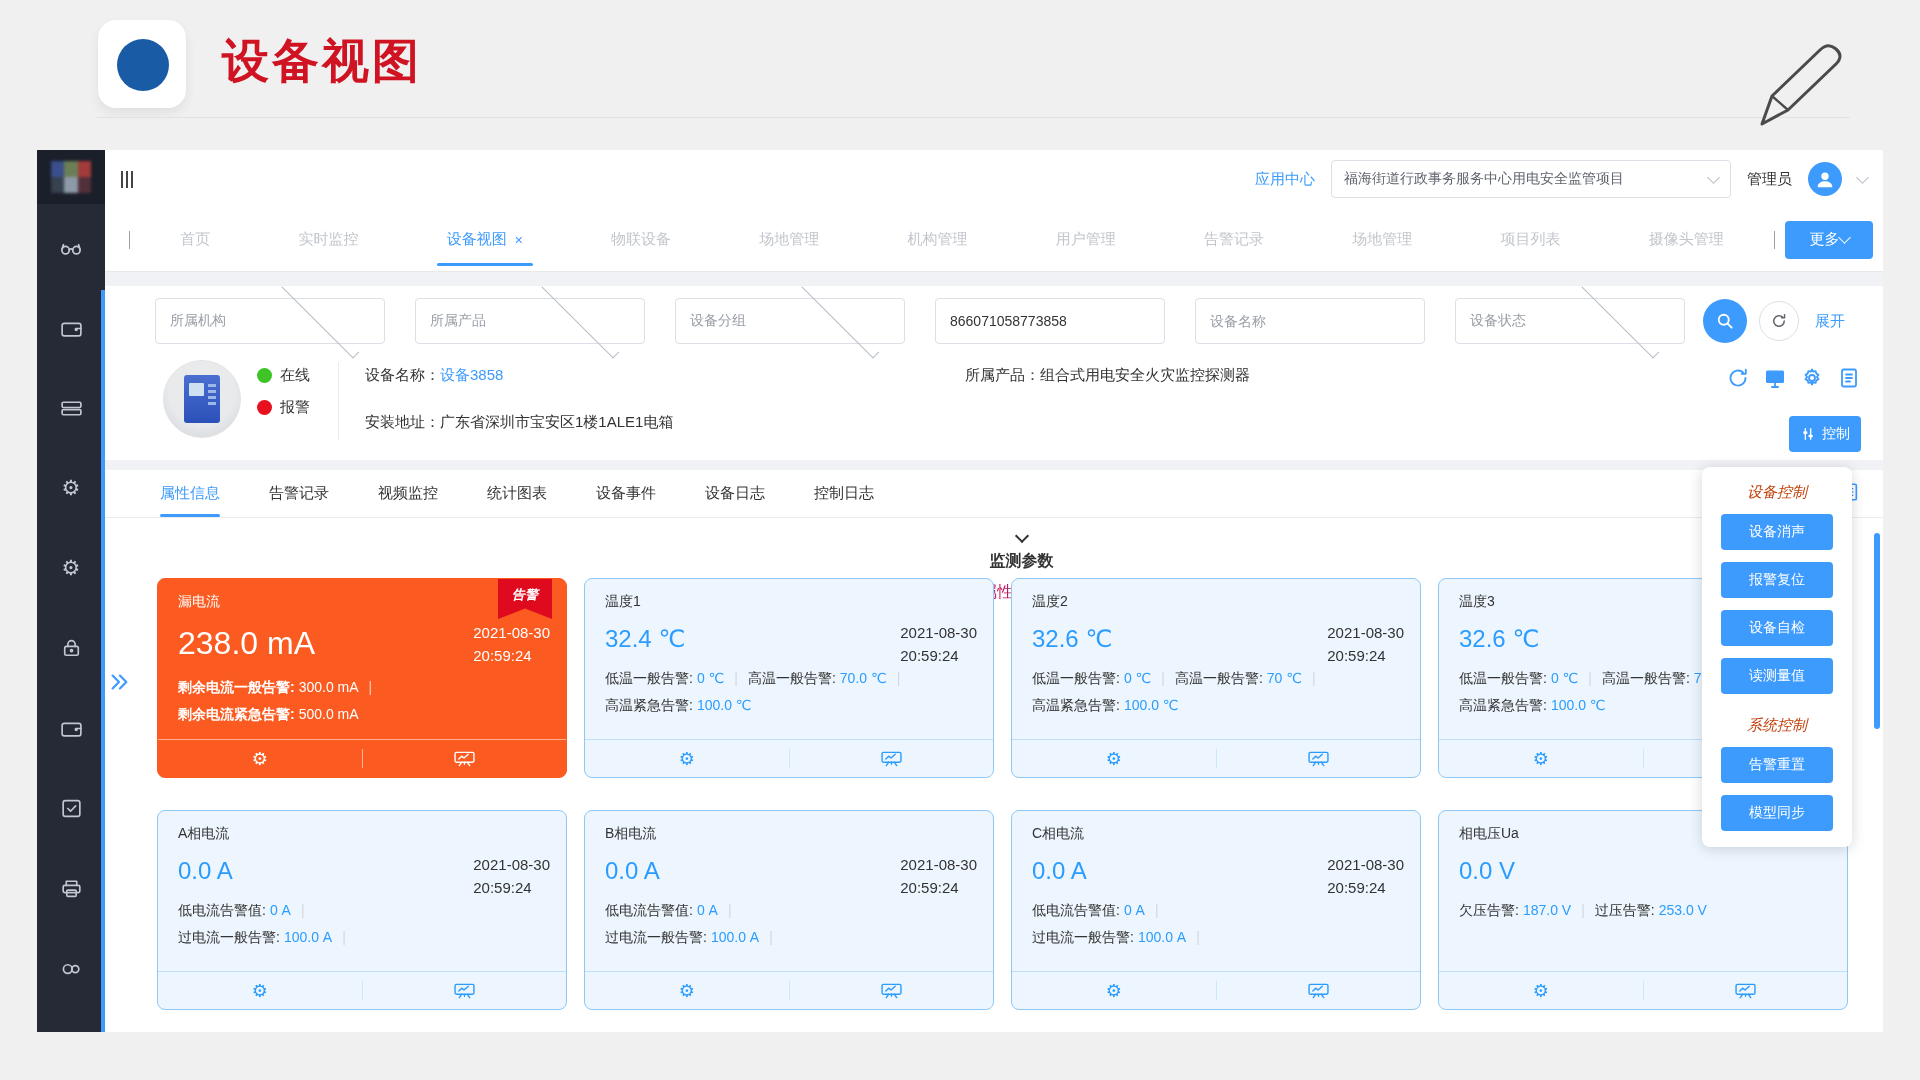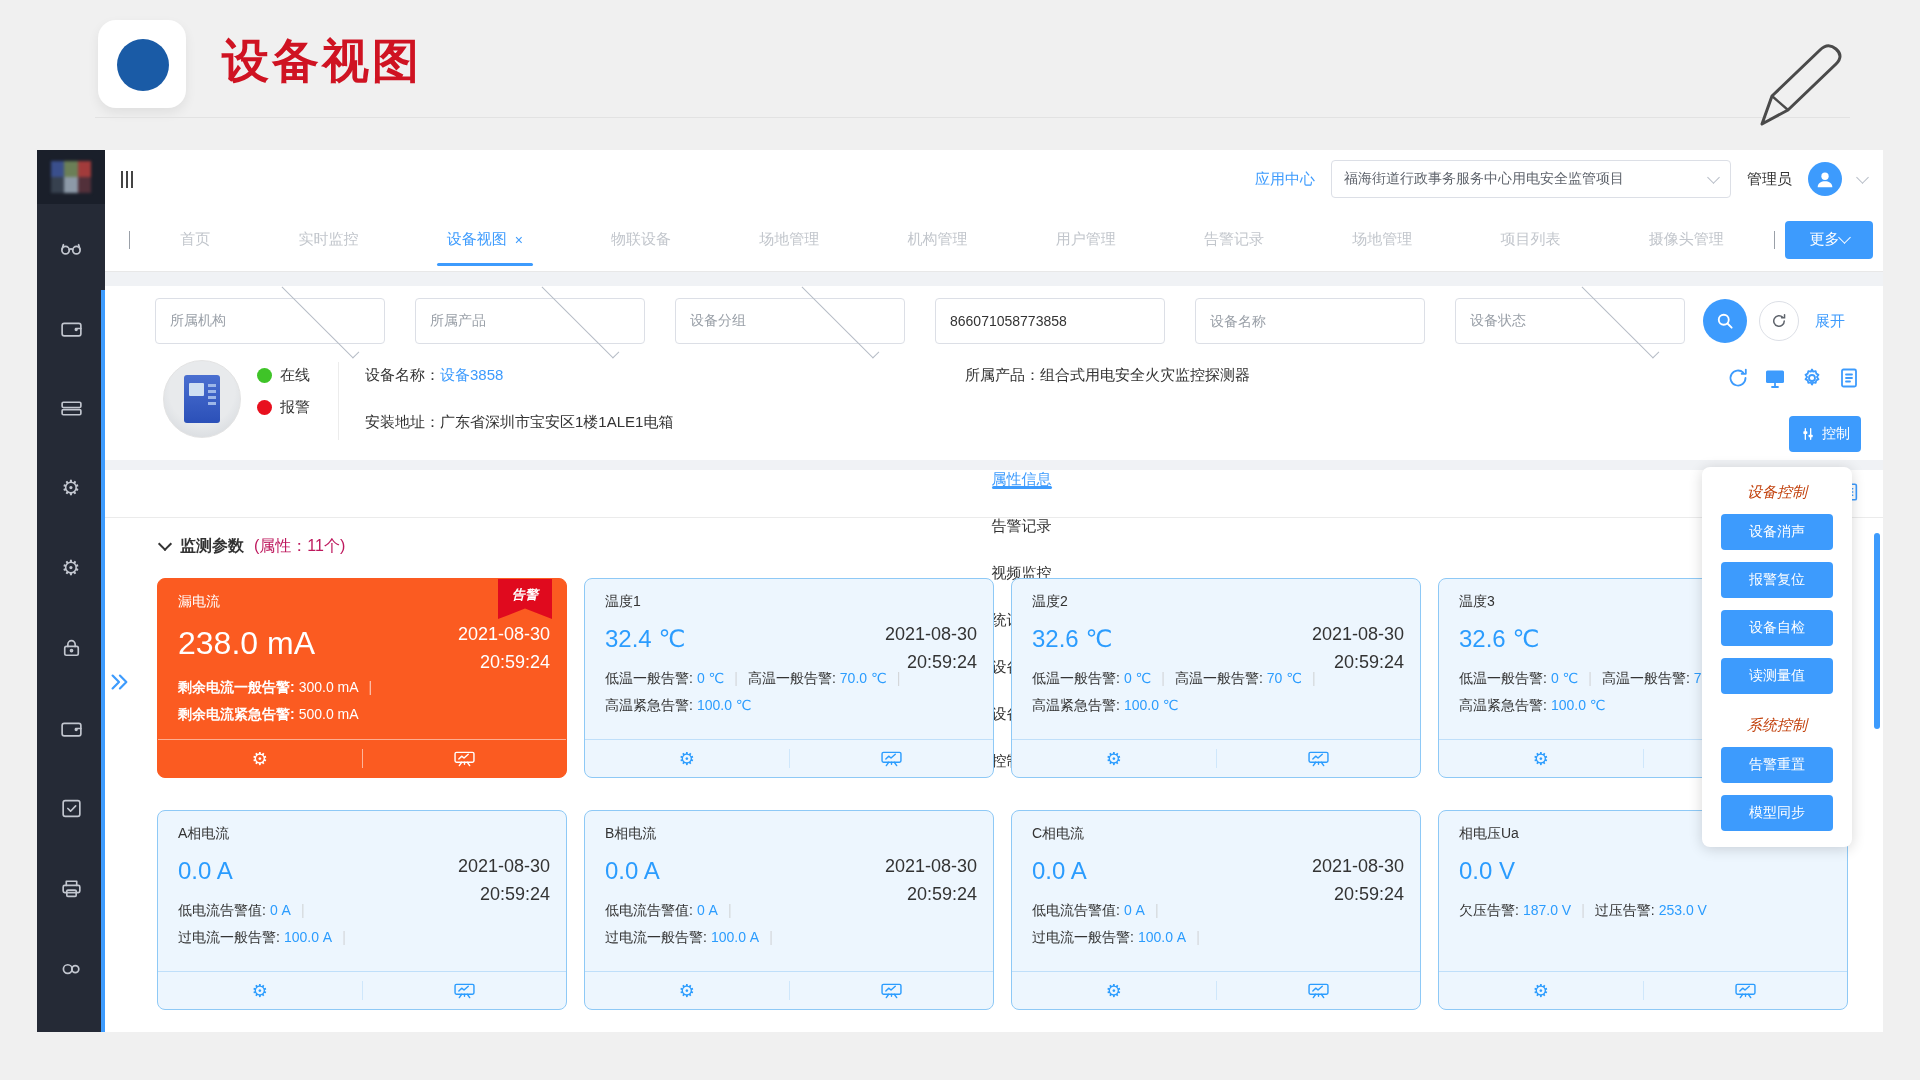--- a/index.html
+++ b/index.html
@@ -79,33 +79,33 @@
   .drow2 { margin-top:28px; }
   .dlabel { font-size:15px; color:#333; }
   .dlink { font-size:15px; color:#3d9bfd; cursor:pointer; }
   .dcol2 { flex:1; font-size:15px; }
   .dicons { position:absolute; right:22px; top:10px; display:flex; gap:13px; color:#3d9bfd; }
   .dicons .ic { cursor:pointer; display:flex; }
   .dicons svg { stroke:#3d9bfd; fill:none; stroke-width:1.8; stroke-linecap:round; stroke-linejoin:round; }
   .ctrl-btn { position:absolute; right:22px; top:60px; height:36px; min-width:72px; background:#3d9bfd; color:#fff; border:none; border-radius:4px; font-size:14px; display:flex; align-items:center; justify-content:center; gap:6px; cursor:pointer; padding:0 10px; }
   
   .panel2 { position:absolute; left:0; top:320px; right:0; bottom:0; background:#fff; }
-  .dtabs { height:48px; border-bottom:1px solid #ebebeb; display:flex; gap:28px; align-items:center; padding-left:55px;flex-direction:column; }
+  .dtabs { height:48px; border-bottom:1px solid #ebebeb; display:flex; gap:49px; align-items:center; padding-left:55px; }
   .dtab { position:relative; height:100%; display:flex; align-items:center; font-size:15px; color:#333; cursor:pointer; }
   .dtab.active { color:#3d9bfd; }
   .dtab.active::after { content:""; position:absolute; left:0; right:0; bottom:0; height:3px; border-radius:2px; background:#3d9bfd; }
-  .sechead { display:flex; align-items:center; gap:10px; margin:18px 0 0 55px; }
+  .sechead { display:flex; align-items:center; gap:10px; margin:18px 0 0 55px;flex-direction:column; }
   .secchev { width:10px; height:10px; border-right:2px solid #333; border-bottom:2px solid #333; transform:rotate(45deg); margin-top:-5px; }
   .sectitle { font-size:16px; font-weight:bold; color:#333; }
   .secmeta { font-size:16px; color:#be185d; }
   .cards { position:absolute; left:52px; top:108px; display:grid; grid-template-columns:repeat(4,410px); column-gap:17px; row-gap:32px; }
   .card { position:relative; width:410px; height:200px; border:1px solid #8ec9f6; background:#edf6fe; border-radius:8px; padding:14px 20px 0; }
   .c-title { font-size:14px; color:#333; }
   .c-value { margin-top:14px; font-size:24px; color:#2b9cfe; }
-  .c-ts { position:absolute; right:16px; top:42px; text-align:right; font-size:18px; color:#333; line-height:1.55; }
+  .c-ts { position:absolute; right:16px; top:42px; text-align:left; font-size:15px; color:#333; line-height:1.55; }
   .c-lines { margin-top:12px; font-size:14px; line-height:27px; }
   .pl { color:#333; }
   .pv { color:#2b9cfe; margin-left:4px; }
   .psep { color:#d4d7da; margin:0 10px; }
   .c-foot { position:absolute; left:0; right:0; bottom:0; height:38px; border-top:1px solid #bfdffa; display:flex; align-items:stretch; }
   .fcell { flex:1; display:flex; align-items:center; justify-content:center; color:#2b9cfe; cursor:pointer; }
   .fcell .gchar { font-size:18px; line-height:1; }
   .fcell svg { stroke:currentColor; fill:none; stroke-width:1.5; stroke-linecap:round; stroke-linejoin:round; }
   .fdivider { width:1px; background:#cfe7fb; margin:9px 0; }
   .card.alarm { background:#fb5b21; border-color:#fb5b21; }

